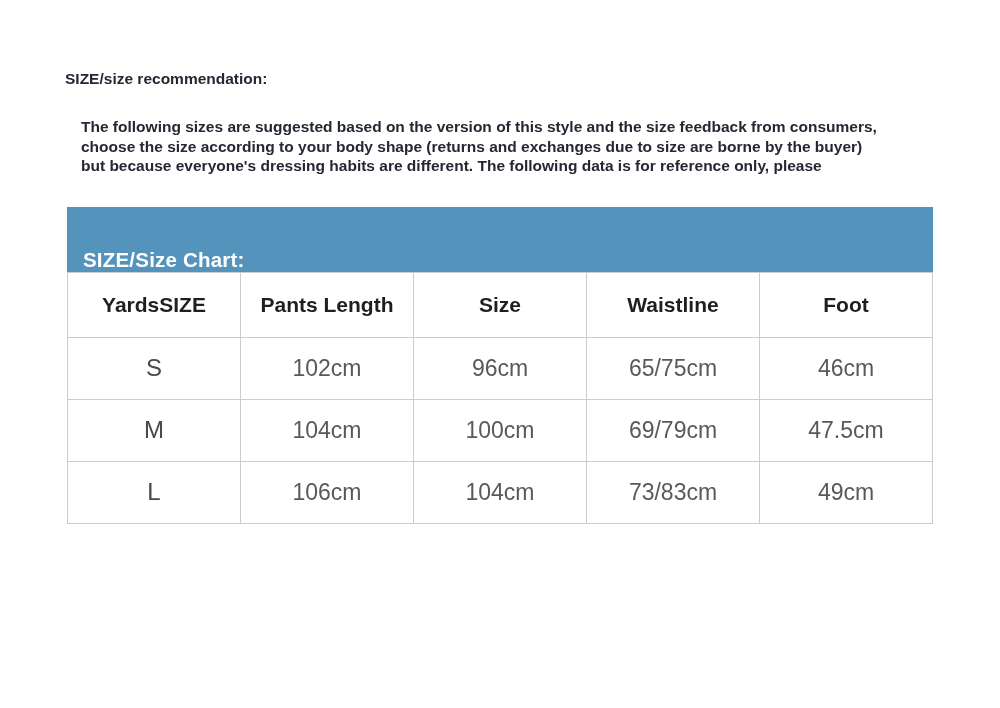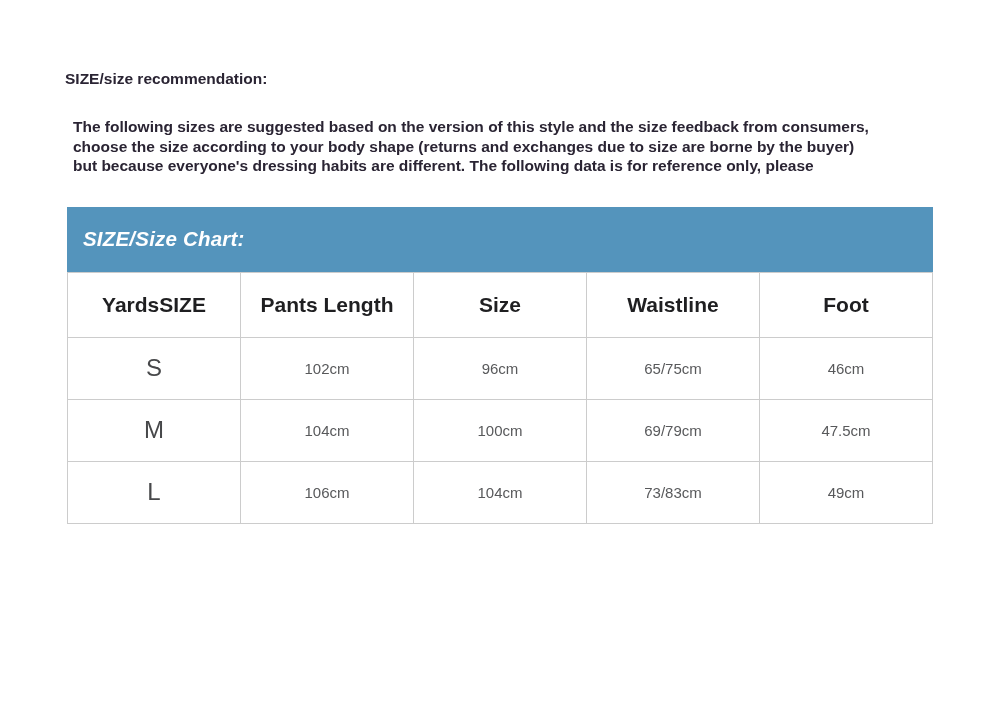--- a/index.html
+++ b/index.html
@@ -15,46 +15,46 @@
   body{
     width:1000px;height:708px;background:#ffffff;
     font-family:"Liberation Sans","DejaVu Sans",sans-serif;
     overflow:hidden;
   }
   .content{padding:70px 0 8px 65px;}
   .rec-heading{
     margin:0 0 29px 0;
     font-size:15.5px;font-weight:bold;color:var(--ink);
   }
-  .rec-para{margin:8px;width:880px;}
+  .rec-para{margin:16px;width:880px;}
   .rec-line{
     font-size:15.5px;font-weight:bold;color:var(--ink);
     line-height:19.5px;white-space:nowrap;
   }
   .chart{margin:31px 0 0 2px;width:866px;}
   .chart-title-bar{
     height:65px;background:var(--accent);
-    display:flex;align-items:center;padding-left:16px;font-style:italic;
+    display:flex;align-items:flex-end;padding-left:16px;
   }
   .chart-title{
     color:#ffffff;font-size:20.5px;font-weight:bold;letter-spacing:0.2px;
   }
   table.size-table{
     width:100%;border-collapse:collapse;table-layout:fixed;background:#ffffff;
   }
   .size-table th,.size-table td{
     border:1px solid var(--border);
     text-align:center;vertical-align:middle;
     padding:0;overflow:hidden;
   }
   .size-table thead th{
     height:65px;font-size:21px;font-weight:bold;color:var(--head-ink);
   }
   .size-table tbody td{
-    height:62px;font-size:15px;font-weight:normal;color:var(--cell-ink);
+    height:62px;font-size:23px;font-weight:normal;color:var(--cell-ink);
   }
   .size-table tbody td.size-col{
     font-size:24px;color:var(--size-ink);
   }
 </style>
 </head>
 <body>
 
 <div class="content">
 

